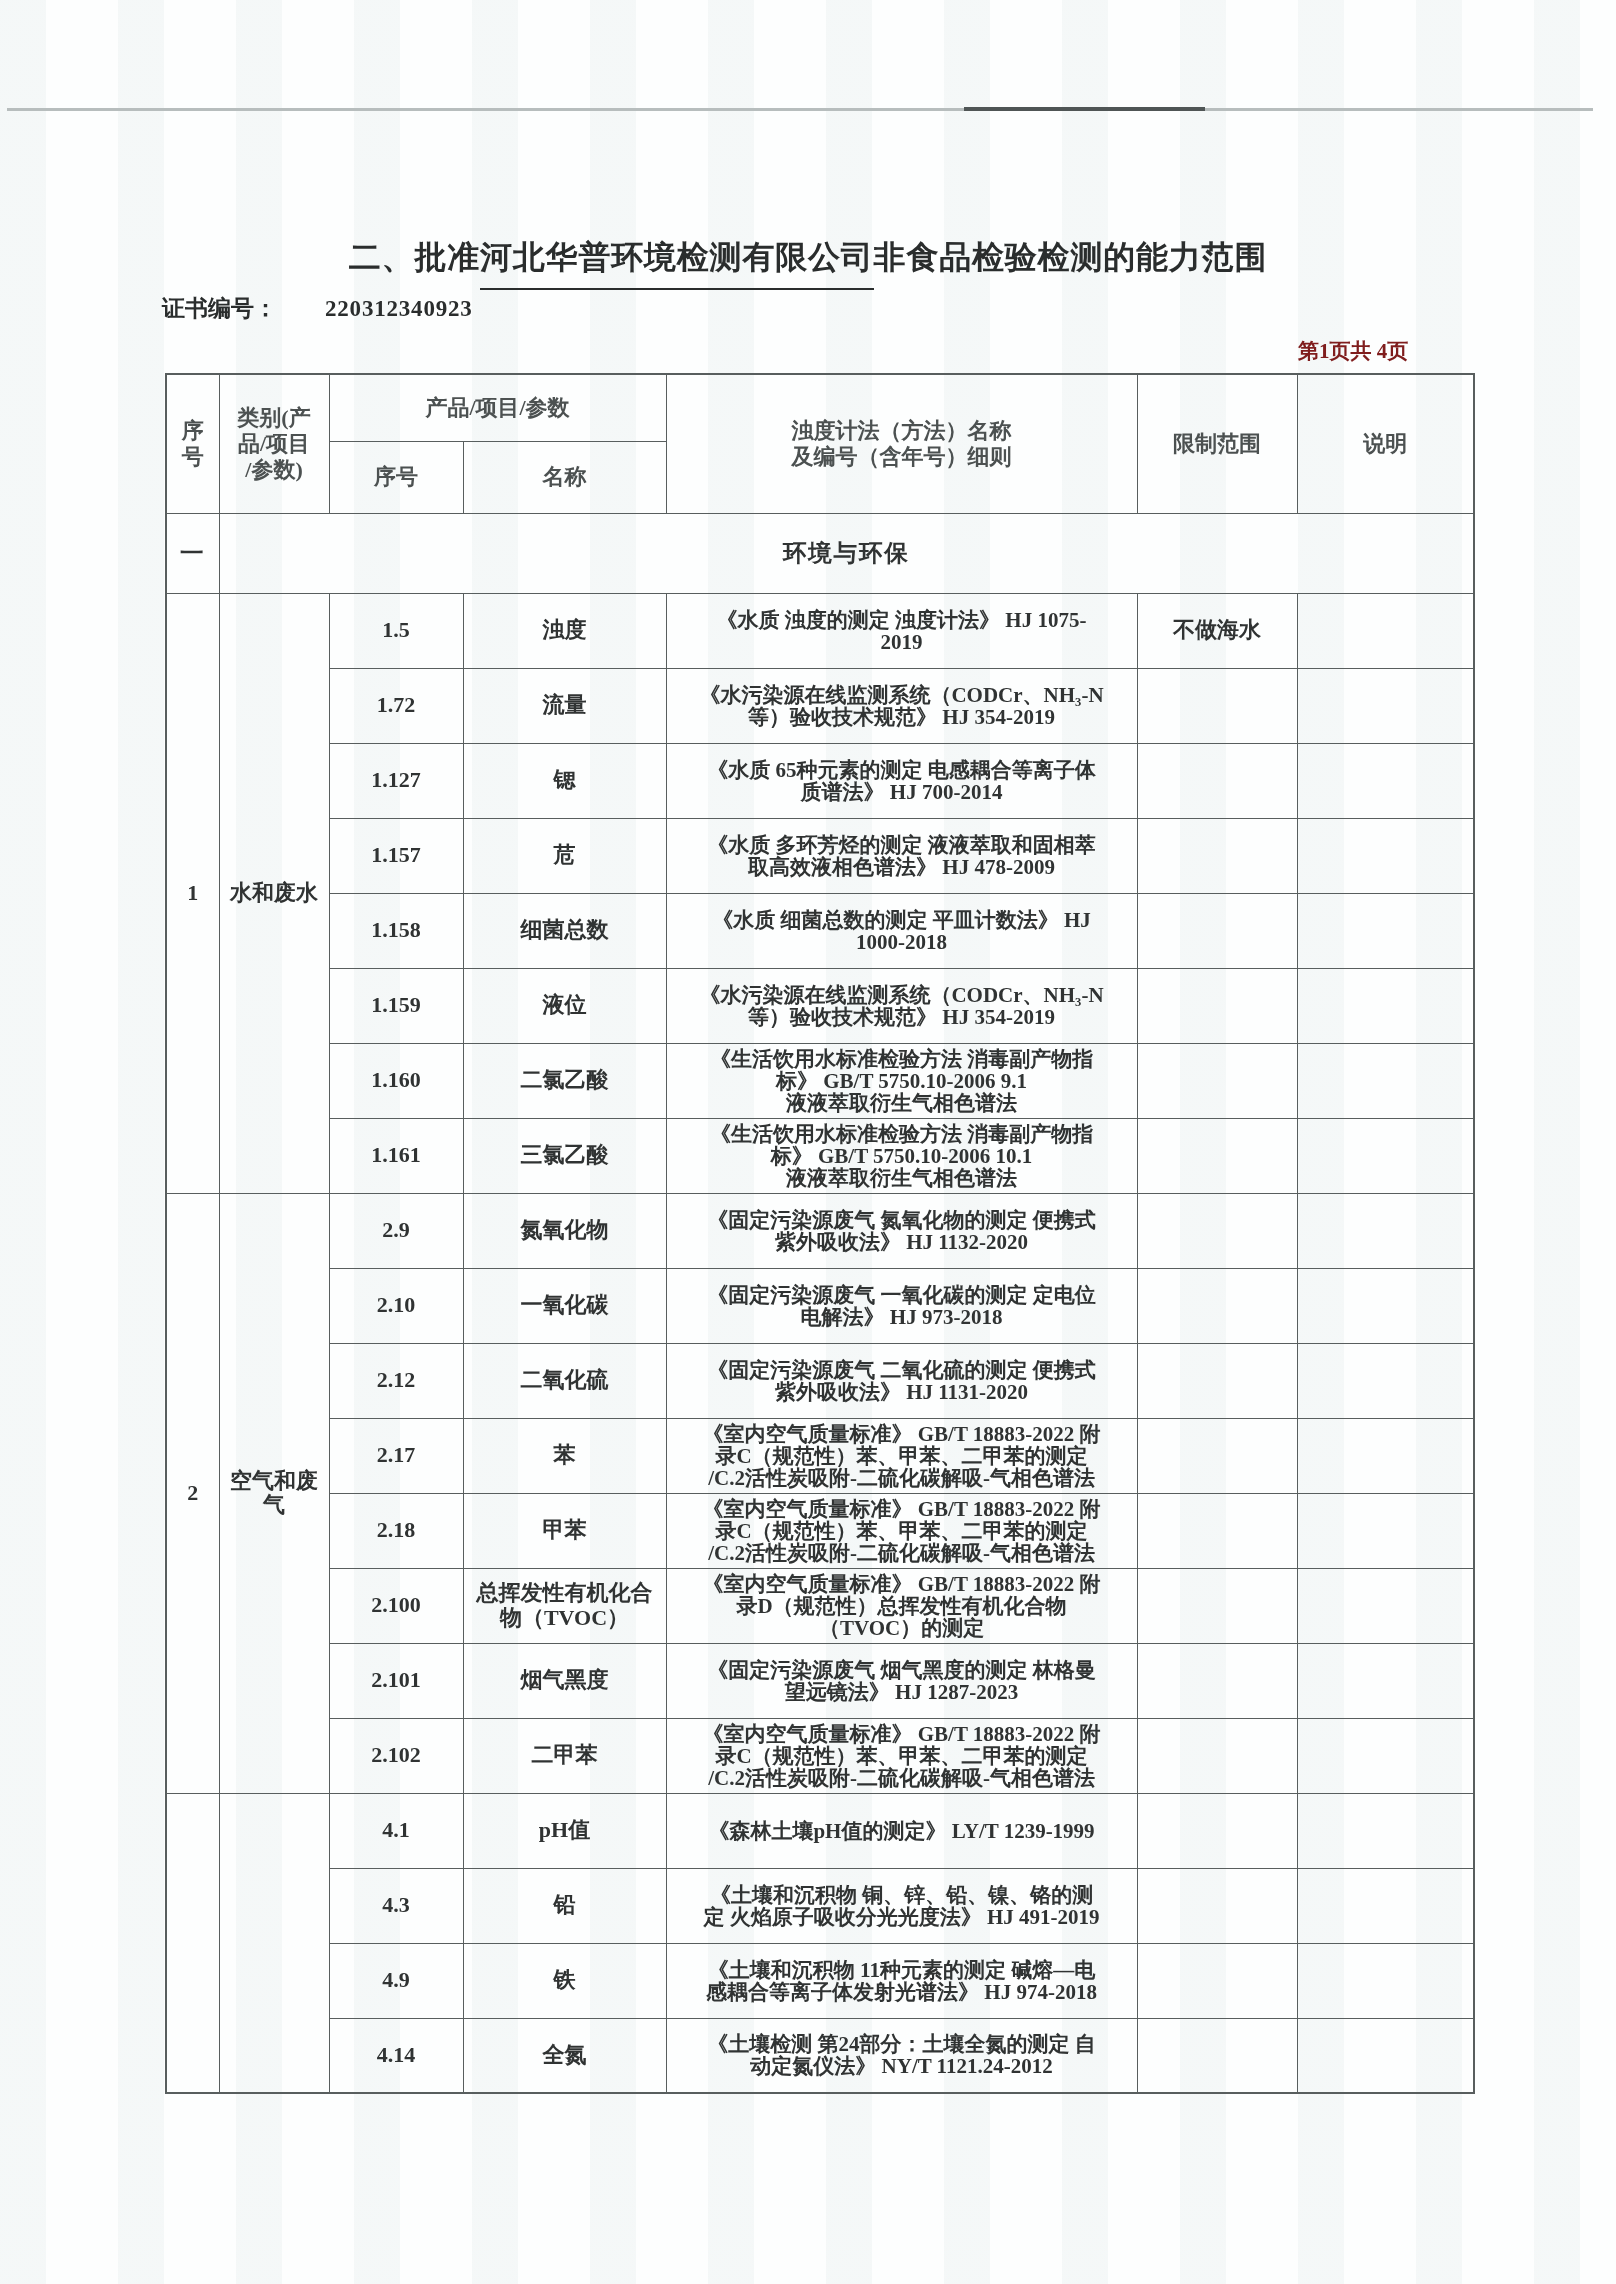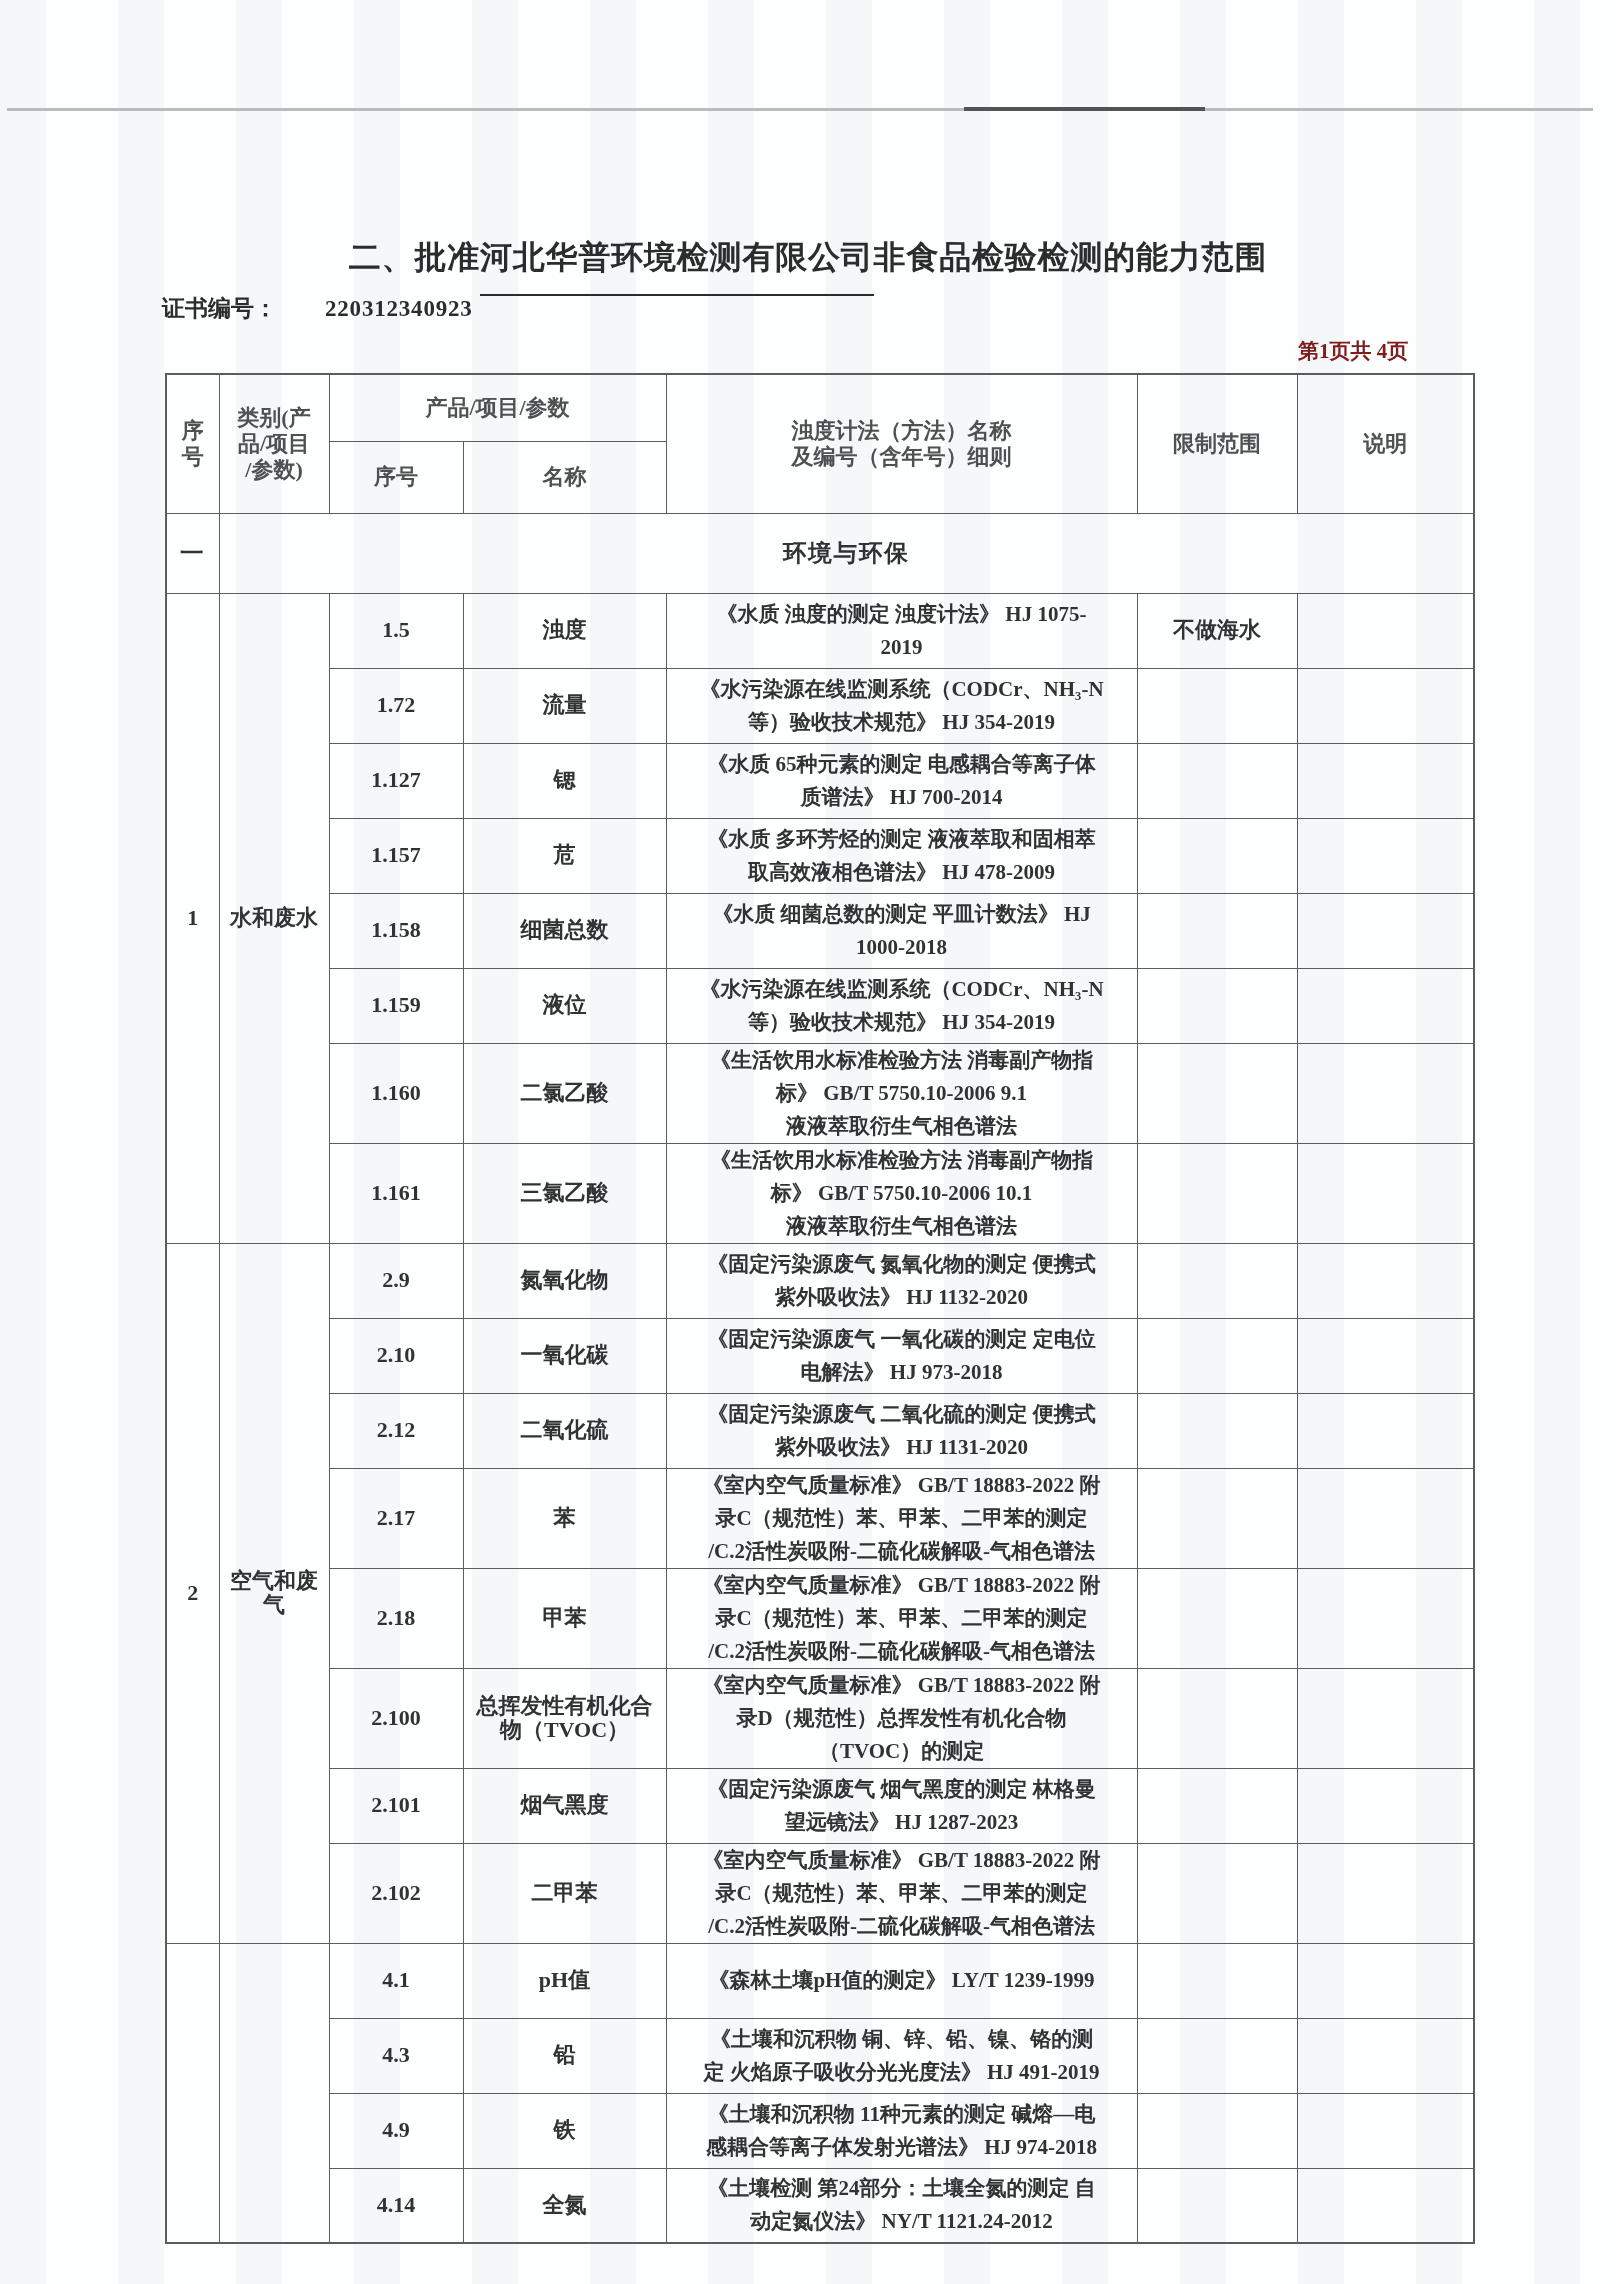--- a/index.html
+++ b/index.html
@@ -30,21 +30,21 @@
   }
   .doc-title{
     position:absolute;left:0;top:236px;width:1616px;
     text-align:center;
     font-size:32px;font-weight:bold;letter-spacing:0.8px;
     color:#2a2d2d;
     white-space:nowrap;
   }
   .company-underline{
     border-bottom:2.5px solid #2a2d2d;
-    padding-bottom:19px;
+    padding-bottom:13px;
   }
   .cert-line{
     position:absolute;left:162px;top:293px;
     font-size:23px;font-weight:bold;color:#2a2d2d;
   }
   .cert-line .num{letter-spacing:0.8px;margin-left:48px;}
   .addr-line{
     position:absolute;left:162px;top:333px;
     font-size:23px;font-weight:bold;color:#2a2d2d;
   }
@@ -71,21 +71,21 @@
     font-size:22px;font-weight:bold;color:#4c5151;
     line-height:26px;
   }
   .cap-table tr.h1{height:67px;}
   .cap-table tr.h2{height:72px;}
   .cap-table tr.section-row{height:80px;}
   .cap-table tr.data-row{height:75px;}
   .cap-table td{
     font-size:22px;color:#303333;line-height:24.4px;
   }
-  .cap-table td.col-standard{font-size:21px;line-height:33px;}
+  .cap-table td.col-standard{font-size:21px;line-height:22px;}
   .pre{white-space:pre-line;}
   .section-row td{font-size:23.6px;letter-spacing:1.7px;}
 </style>
 </head>
 <body>
 
 <div class="page">
 
   <div class="top-rule">
     <div class="top-rule-dark"></div>

